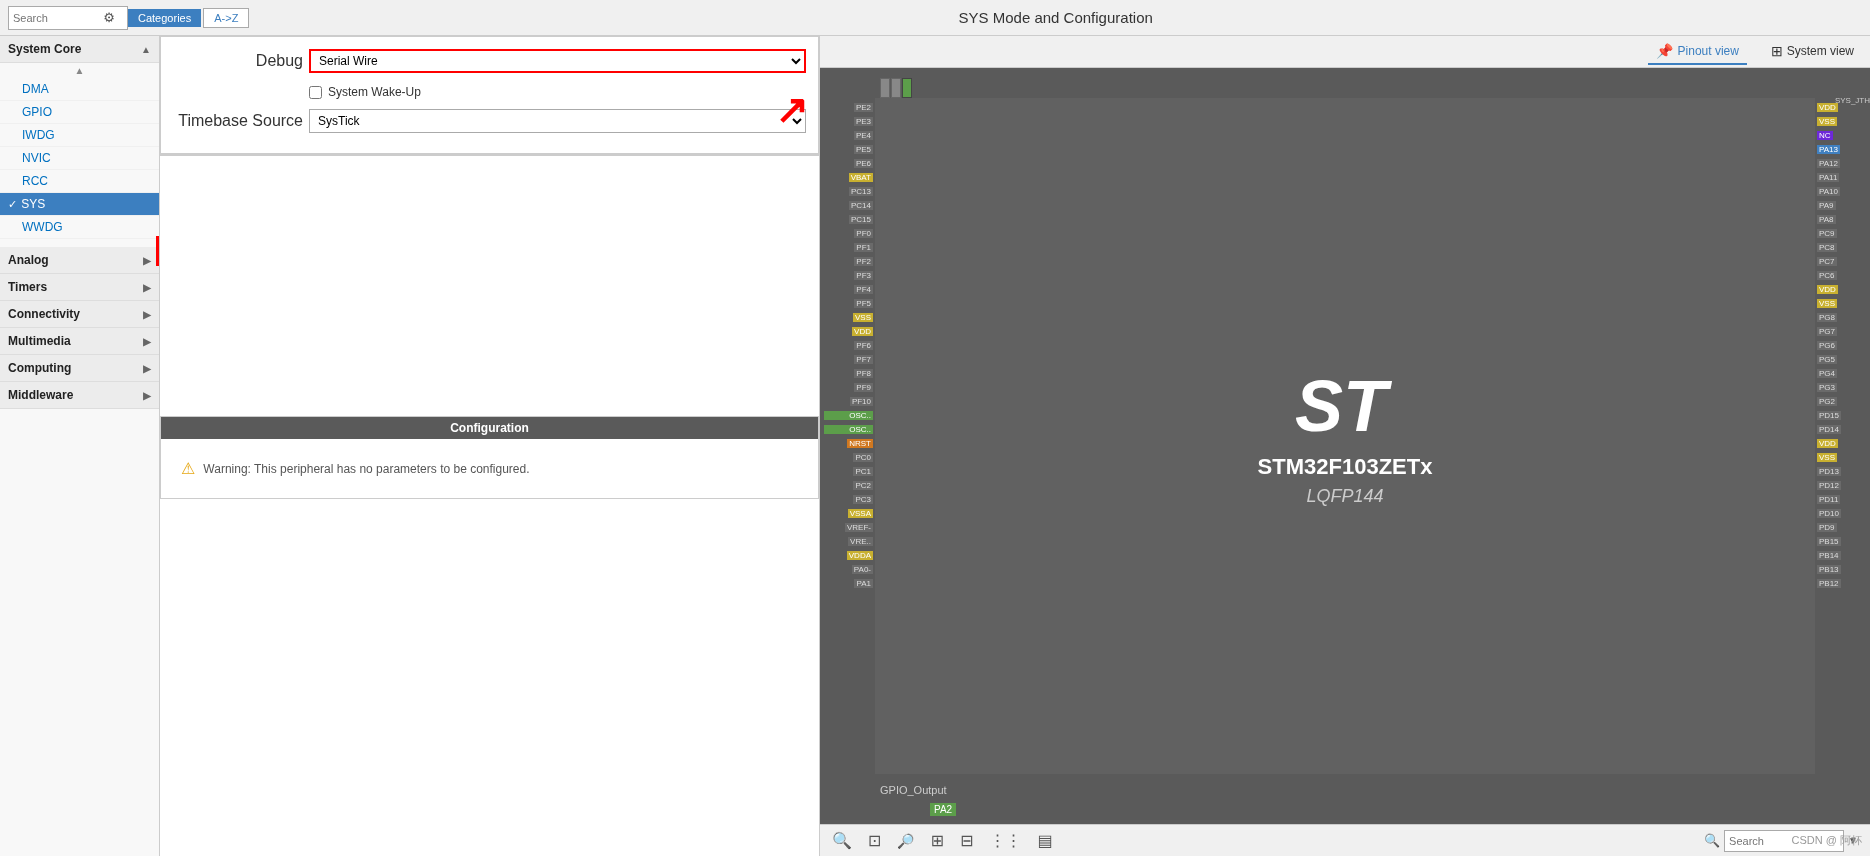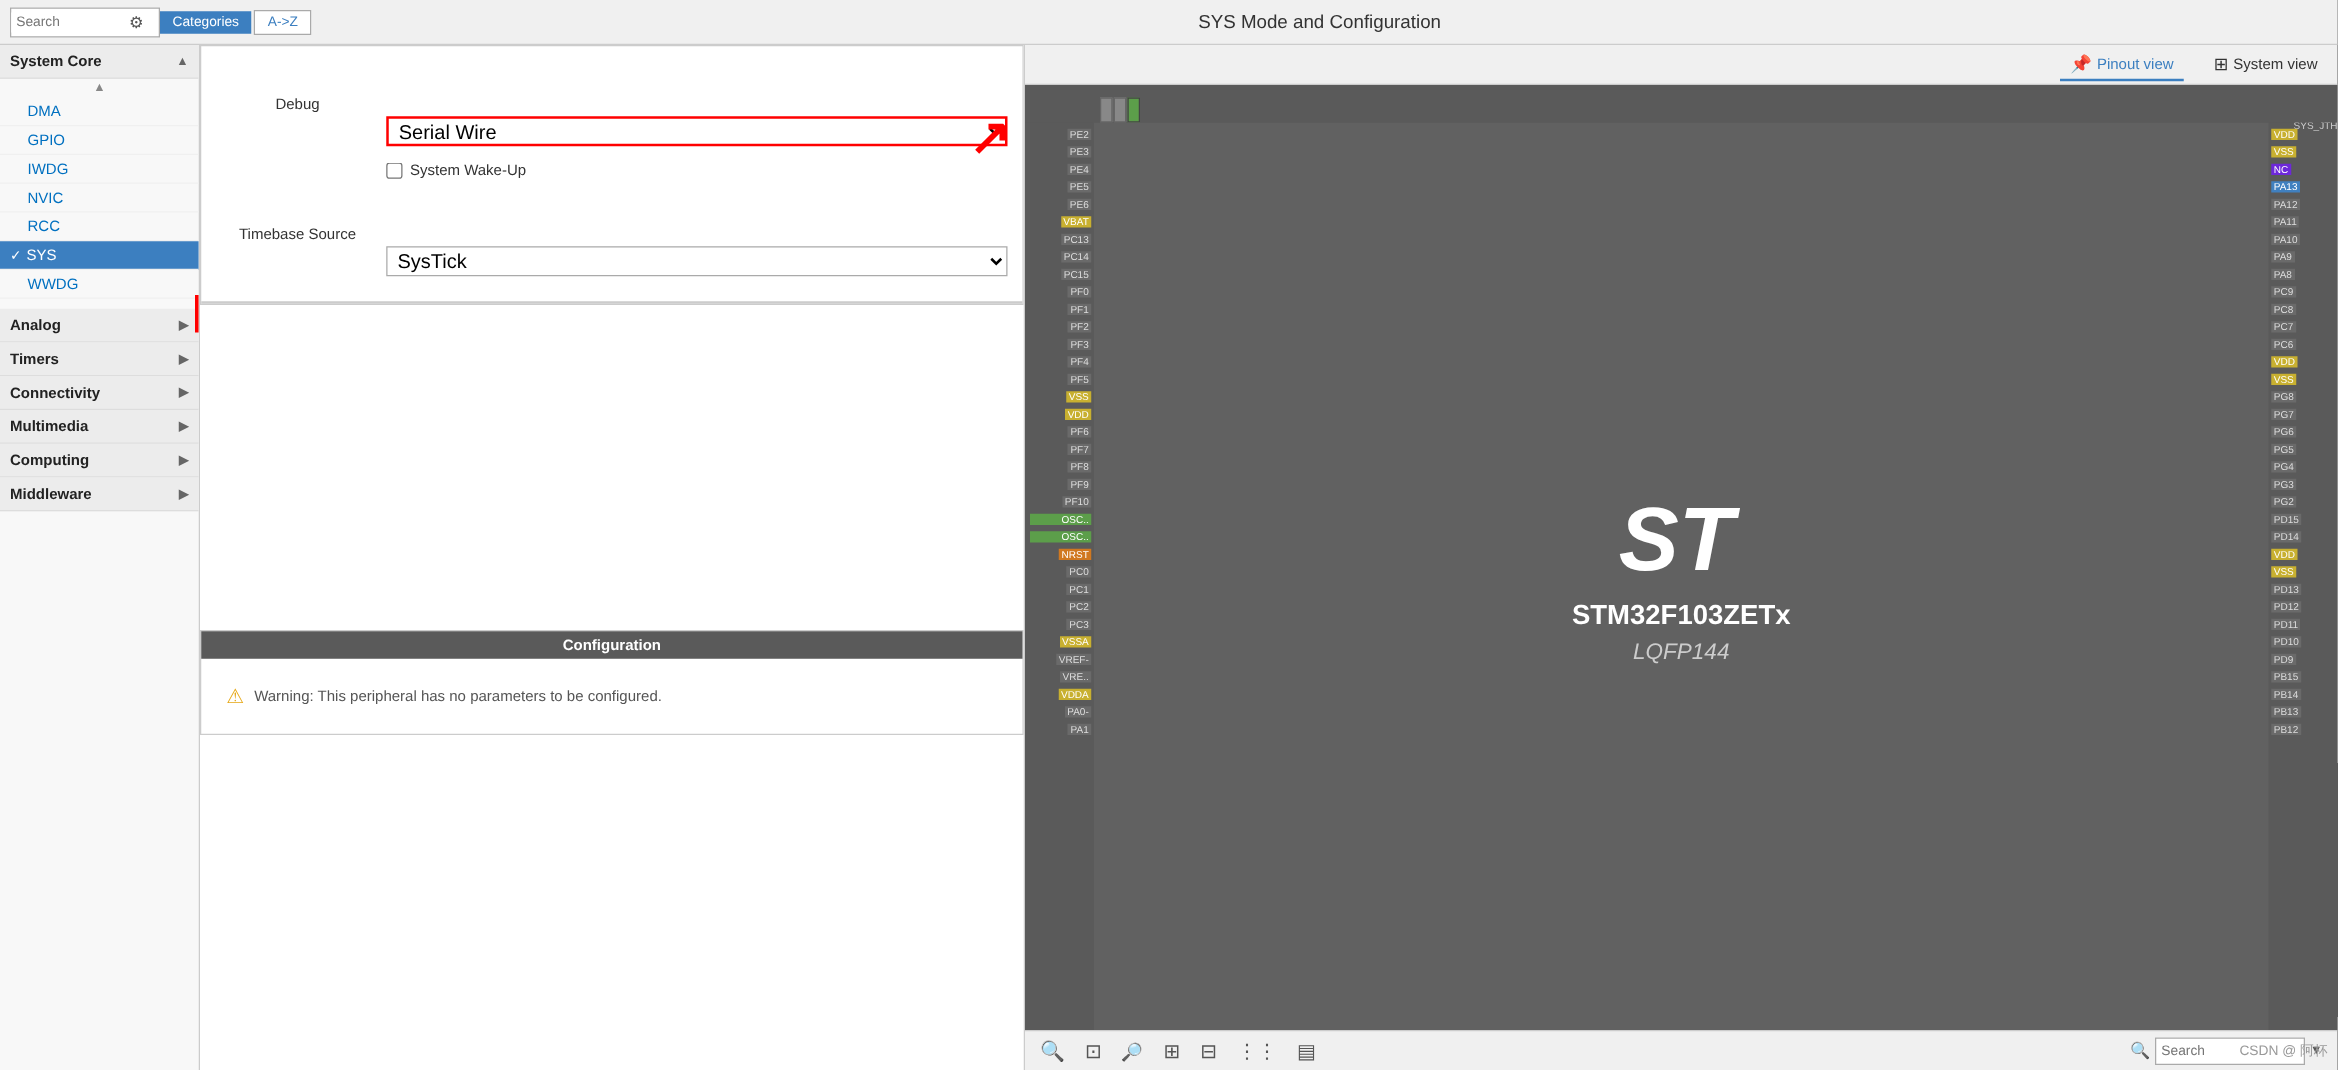--- a/index.html
+++ b/index.html
@@ -26,22 +26,22 @@
     .sidebar-item.active { background: #3c7fc0; color: white; }
     .sidebar-item.checked { padding-left: 8px; display: flex; align-items: center; gap: 4px; }
     .sidebar-item.checked .check { color: #0070c0; font-size: 11px; }
     .sidebar-item.checked.active .check { color: white; }
 
     
     .center-panel { flex: 1; display: flex; flex-direction: column; overflow: hidden; background: white; border-right: 1px solid #ccc; }
     .panel-section { background: #5a5a5a; color: white; text-align: center; padding: 4px; font-size: 12px; font-weight: bold; }
     .mode-section { padding: 12px; border-bottom: 2px solid #ccc; }
     .form-row { display: flex; align-items: center; margin-bottom: 8px; }
-    .form-label { width: 130px; text-align: center; margin-right: 6px; font-size: 12px; color: #333; }
-    .form-select { flex: 1; height: 24px; border: 1px solid #aaa; font-size: 16px; padding: 2px 4px; background: white; margin-top: 44px; }
+    .form-label { width: 130px; text-align: right; margin-right: 6px; font-size: 16px; color: #333; }
+    .form-select { flex: 1; height: 24px; border: 1px solid #aaa; font-size: 12px; padding: 2px 4px; background: white; }
     .form-select.highlighted { border: 2px solid red; }
     .checkbox-row { display: flex; align-items: center; padding: 4px 0; }
     .checkbox-row input { margin-right: 6px; }
     .checkbox-row label { font-size: 12px; color: #333; }
     .config-section { padding: 12px; flex: 1; }
     .warning-box { display: flex; align-items: center; gap: 8px; padding: 8px; font-size: 12px; color: #555; }
     .warning-icon { color: #e6a817; font-size: 16px; }
 
     
     .right-panel { width: 680px; flex-shrink: 0; display: flex; flex-direction: column; background: #5a5a5a; }
@@ -439,20 +439,24 @@
               </div>
             <div class="right-pin">
                 <span>PB13</span>
               </div>
             <div class="right-pin">
                 <span>PB12</span>
               </div>
           </div>
         </div>
 
+        <div style="height:50px; background:#5a5a5a; display:flex; align-items:center; padding:0 60px; position:relative;">
+          <span style="font-size:11px;color:#ccc;position:absolute;left:60px;bottom:28px;">GPIO_Output</span>
+          <span style="background:#5c9e4a;color:white;font-size:10px;padding:1px 4px;position:absolute;left:110px;bottom:8px;">PA2</span>
+        </div>
       </div>
 
       <div class="bottom-bar">
         <div class="bottom-left">
           <span class="bottom-icon">🔍</span>
           <span class="bottom-icon">⊡</span>
           <span class="bottom-icon" style="font-size:14px;">🔎</span>
           <span class="bottom-icon">⊞</span>
           <span class="bottom-icon">⊟</span>
           <span class="bottom-icon">⋮⋮</span>

